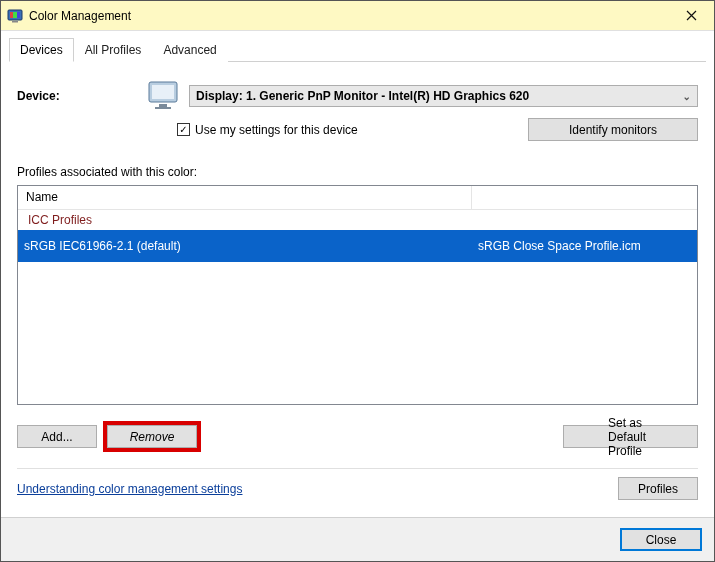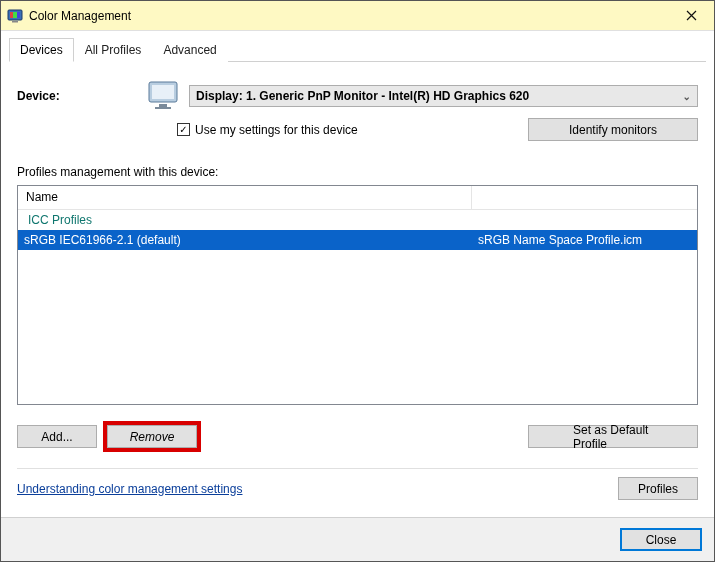--- a/index.html
+++ b/index.html
@@ -52,34 +52,34 @@
   }
   .btn.identify { width:170px; }
   .profiles-label { margin-bottom:6px; }
   .listview {
     border:1px solid #828790; height:220px; background:#fff; overflow:hidden;
   }
   .lv-header { display:flex; background:#fff; border-bottom:1px solid #e5e5e5; height:24px; }
   .lv-col { padding:4px 8px; border-right:1px solid #e5e5e5; }
   .lv-col.name { flex:0 0 454px; }
   .lv-col.file { flex:1; }
-  .lv-group { color:#0f766e; padding:3px 6px 3px 10px; }
-  .lv-row { display:flex; height:20px; align-items:center; }
+  .lv-group { color:#7f1d1d; padding:3px 6px 3px 10px; }
+  .lv-row { display:flex; height:32px; align-items:center; }
   .lv-row.selected { background:#0a63c9; color:#fff; }
   .lv-row .cell { padding:0 6px; }
   .lv-row .cell.name { flex:0 0 454px; padding-left:6px; }
   .lv-row .cell.file { flex:1; }
   .row-buttons { display:flex; margin-top:16px; align-items:center; }
   .row-buttons .gap { flex:1; }
   .btn.add, .btn.remove { width:68px; }
   .remove-highlight {
     border:4px solid #d80000; padding:0; display:inline-block; margin-left:6px;font-style:italic;
   }
   .remove-highlight .btn { border:1px solid #adadad; width:90px; }
-  .btn.setdef { width:170px;padding-left:44px; }
+  .btn.setdef { width:135px;padding-left:44px; }
   .divider { height:1px; background:#e0e0e0; margin:16px 0 8px 0; }
   .row-bottom { display:flex; align-items:center; }
   .link { color:#0a3e9a; text-decoration:underline; cursor:default; }
   .btn.profiles { width:76px; margin-left:auto; }
   .footer {
     border-top:1px solid #d0d0d0; padding:10px 12px; display:flex; justify-content:flex-end;
     background:#f0f0f0;
   }
   .btn.close-btn {
     width:82px; border:1px solid #0078d7; box-shadow:0 0 0 1px #0078d7 inset;
@@ -140,30 +140,30 @@
       <div class="spacer"></div>
       <div class="chk-wrap">
         <span class="chk">✓</span>
         <span>Use my settings for this device</span>
       </div>
       <div class="btn identify">
         <span>Identify monitors</span>
       </div>
     </div>
 
-    <div class="profiles-label">Profiles management with this device:</div>
+    <div class="profiles-label">Profiles associated with this color:</div>
 
     <div class="listview">
       <div class="lv-header">
         <div class="lv-col name">Name</div>
       </div>
       <div class="lv-group">ICC Profiles</div>
       <div class="lv-row selected">
         <div class="cell name">sRGB IEC61966-2.1 (default)</div>
-        <div class="cell file">sRGB Name Space Profile.icm</div>
+        <div class="cell file">sRGB Close Space Profile.icm</div>
       </div>
     </div>
 
     <div class="row-buttons">
       <div class="btn add">
         <span>Add...</span>
       </div>
       <span class="remove-highlight">
         <div class="btn remove">
           <span>Remove</span>

